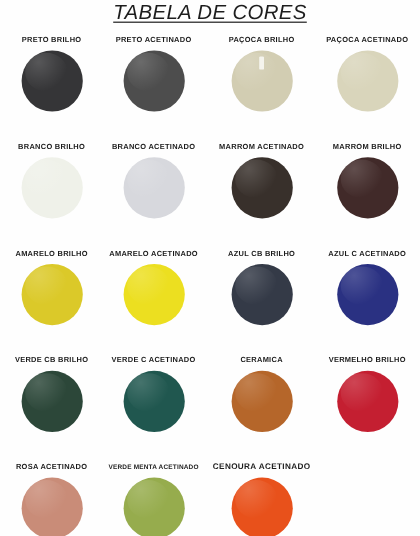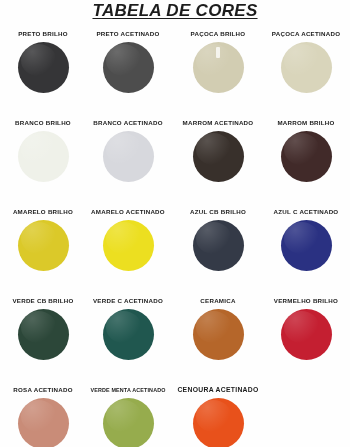--- a/index.html
+++ b/index.html
@@ -21,21 +21,21 @@
     background: #fefefe;
   }
   .title {
     position: absolute;
     top: 1px;
     left: 0;
     width: 350px;
     text-align: center;
     font-family: "Liberation Sans", sans-serif;
     font-size: 17px;
-    font-weight: bold;
+    font-weight: normal;
     font-style: italic;
     letter-spacing: 0.3px;
     color: #1d1d1d;
     text-decoration: underline;
     text-underline-offset: 2px;
   }
   .grid {
     position: absolute;
     top: 30px;
     left: 0;

